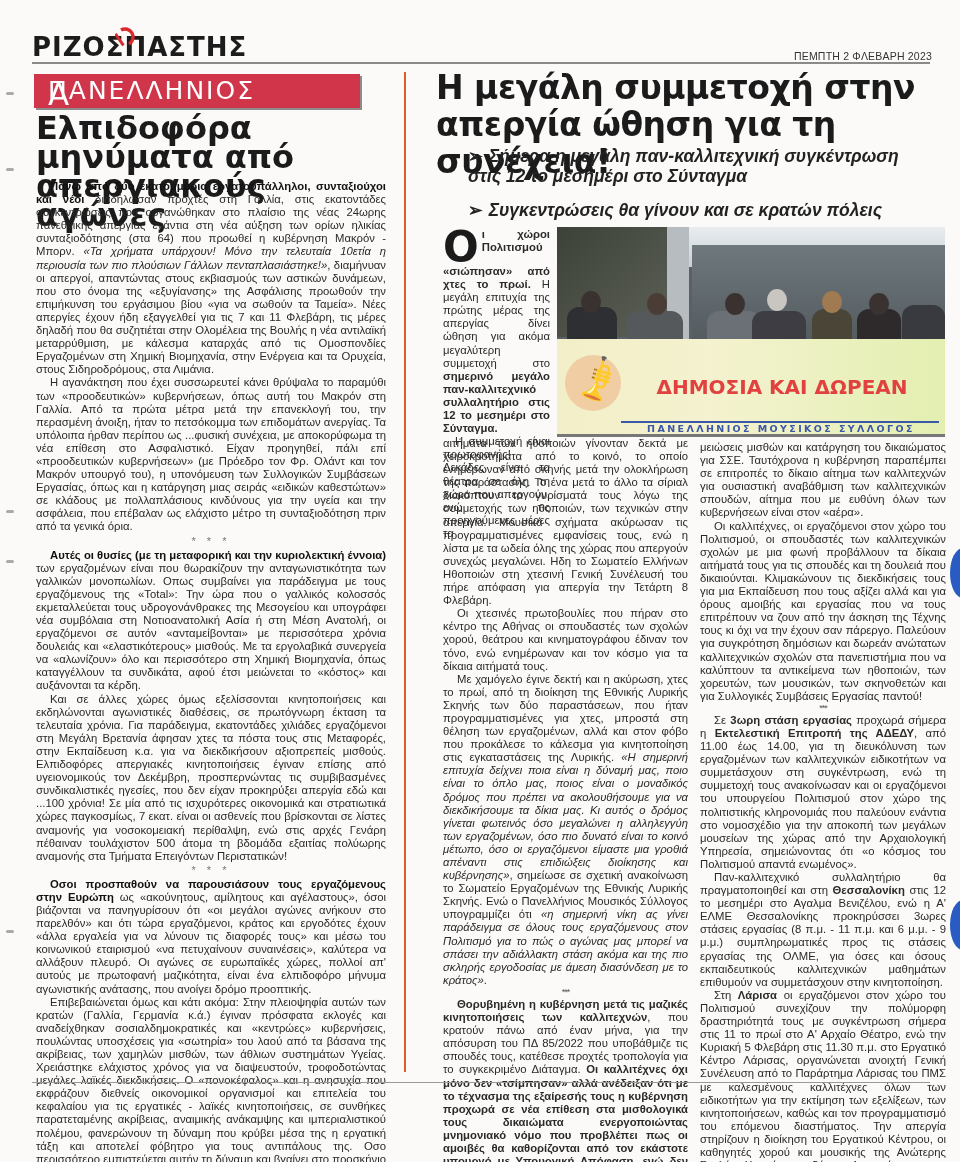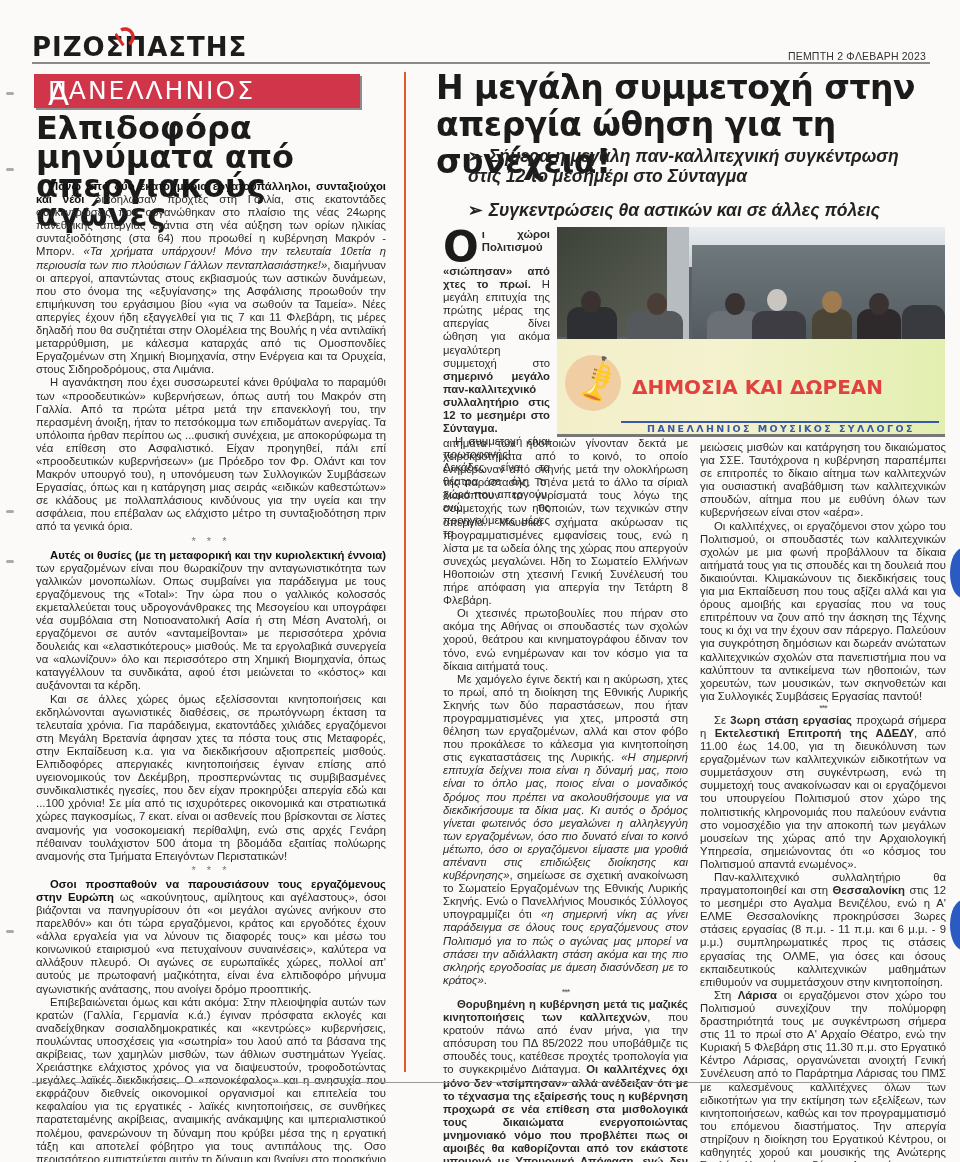--- a/index.html
+++ b/index.html
@@ -2,21 +2,21 @@
 <html><head>
 <meta charset="utf-8">
 <style>
   * { box-sizing: border-box; margin: 0; padding: 0; }
   html, body { width: 960px; height: 1162px; background: #fbfaf8; overflow: hidden; }
   body { position: relative; font-family: "Liberation Sans", sans-serif; color: #222; }
 
   .masthead { position: absolute; left: 32px; top: 30px; width: 900px; height: 36px; }
   .logo { position: absolute; left: 0; top: 2px; font-family: "DejaVu Sans", sans-serif; font-weight: bold; font-size: 26px; letter-spacing: 1px; color: #1c1c1c; }
   .logo-mark { position: absolute; left: 83px; top: -6px; width: 22px; height: 26px; }
-  .dateline { position: absolute; right: 6px; top: 20px; font-size: 10.5px; color: #333; letter-spacing: 0.2px; }
+  .dateline { position: absolute; right: 0; top: 20px; font-size: 10.5px; color: #333; letter-spacing: 0.2px; }
   .rule-top { position: absolute; left: 32px; top: 62px; width: 898px; height: 2px; background: #8a8a8a; }
 
   .col-divider { position: absolute; left: 404px; top: 72px; width: 2px; height: 1000px; background: #e05a2a; }
   .rule-bottom { position: absolute; left: 32px; top: 1082px; width: 898px; height: 1px; background: #999; }
 
   
   .section-bar { position: absolute; left: 34px; top: 74px; width: 326px; height: 34px; background: #d0354a; box-shadow: 2px 2px 0 #8c8c8c; }
   .section-bar span { position: absolute; left: 7px; top: 1px; color: #fff; font-family: "DejaVu Sans", sans-serif; font-size: 25px; letter-spacing: 2px; }
   .section-bar .cap { font-size: 31px; }
   .left-title { position: absolute; left: 36px; top: 114px; width: 340px; font-family: "DejaVu Sans", sans-serif; font-weight: bold; font-size: 32px; line-height: 29px; color: #1b1b1b; }
@@ -39,21 +39,21 @@
   .photo .pillar { position: absolute; left: 110px; top: 0; width: 22px; height: 120px; background: #b7bcc0; }
   .photo .wall { position: absolute; left: 135px; top: 18px; width: 253px; height: 110px; background: linear-gradient(#6f787d, #4f575b); }
   .photo .crowd { position: absolute; left: 0; top: 60px; width: 100%; height: 60px; }
   .photo .head { position: absolute; border-radius: 50%; background: #3a3230; }
   .photo .body { position: absolute; border-radius: 12px 12px 0 0; }
   .banner { position: absolute; left: 0; top: 112px; width: 100%; height: 98px; background: linear-gradient(90deg, #f2efc8 0%, #f4f2cf 40%, #e3efb1 100%); border-bottom: 3px solid #777; }
   .banner .circle { position: absolute; left: 8px; top: 16px; width: 56px; height: 56px; border-radius: 50%; background: #f0c49a; opacity: 0.8; }
   .banner .horn { position: absolute; left: 18px; top: 22px; font-size: 36px; color: #7a5a2a; transform: rotate(-30deg); }
   .banner .b1 { position: absolute; left: 90px; top: 6px; width: 260px; text-align: center; font-family: "DejaVu Sans", sans-serif; font-weight: bold; font-size: 25px; color: #3b57a8; letter-spacing: 1px; }
   .banner .b1 .dash { display: inline-block; width: 40px; height: 4px; background: #3b57a8; vertical-align: middle; margin: 0 4px; }
-  .banner .b2, .banner .b3 { position: absolute; left: 75px; width: 300px; font-family: "DejaVu Sans", sans-serif; font-weight: bold; font-size: 20px; line-height: 22px; color: #e1413f; }
+  .banner .b2, .banner .b3 { position: absolute; left: 75px; width: 300px; text-align: center; font-family: "DejaVu Sans", sans-serif; font-weight: bold; font-size: 20px; line-height: 22px; color: #e1413f; }
   .banner .b2 { top: 37px; } .banner .b3 { top: 59px; }
   .banner .line { position: absolute; left: 64px; top: 82px; width: 318px; height: 2px; background: #3b57a8; }
   .banner .b4 { position: absolute; left: 66px; top: 84px; width: 316px; text-align: center; font-family: "DejaVu Sans", sans-serif; font-weight: bold; font-size: 9.5px; color: #3b57a8; letter-spacing: 2.4px; }
 
   .lead { position: absolute; left: 443px; top: 228px; width: 107px; font-size: 11.3px; line-height: 13.1px; color: #2a2a2a; text-align: justify; }
   .dropcap { float: left; font-family: "DejaVu Sans", sans-serif; font-weight: bold; font-size: 42px; line-height: 36px; margin: 1px 3px 0 0; color: #1b1b1b; }
   .mid-body { position: absolute; left: 443px; top: 437px; width: 245px; font-size: 11.3px; line-height: 13.1px; text-align: justify; color: #2a2a2a; }
   .mid-body p { text-indent: 14px; }
   .right-body { position: absolute; left: 700px; top: 441px; width: 246px; font-size: 11.3px; line-height: 13.1px; text-align: justify; color: #2a2a2a; }
   .right-body p { text-indent: 14px; }
@@ -97,21 +97,21 @@
   <p><b>Αυτές οι θυσίες (με τη μεταφορική και την κυριολεκτική έννοια)</b><span> των εργαζομένων είναι που θωρακίζουν την ανταγωνιστικότητα των γαλλικών μονοπωλίων. Οπως συμβαίνει για παράδειγμα με τους εργαζόμενους της «Total»: Την ώρα που ο γαλλικός κολοσσός εκμεταλλεύεται τους υδρογονάνθρακες της Μεσογείου και υπογράφει νέα συμβόλαια στη Νοτιοανατολική Ασία ή στη Μέση Ανατολή, οι εργαζόμενοι σε αυτόν «ανταμείβονται» με περισσότερα χρόνια δουλειάς και «ελαστικότερους» μισθούς. Με τα εργολαβικά συνεργεία να «αλωνίζουν» όλο και περισσότερο στη Χημική Βιομηχανία, όπως καταγγέλλουν τα συνδικάτα, αφού έτσι μειώνεται το «κόστος» και αυξάνονται τα κέρδη.</span></p>
   <p>Και σε άλλες χώρες όμως εξελίσσονται κινητοποιήσεις και εκδηλώνονται αγωνιστικές διαθέσεις, σε πρωτόγνωρη έκταση τα τελευταία χρόνια. Για παράδειγμα, εκατοντάδες χιλιάδες εργαζόμενοι στη Μεγάλη Βρετανία άφησαν χτες τα πόστα τους στις Μεταφορές, στην Εκπαίδευση κ.α. για να διεκδικήσουν αξιοπρεπείς μισθούς. Ελπιδοφόρες απεργιακές κινητοποιήσεις έγιναν επίσης από υγειονομικούς τον Δεκέμβρη, προσπερνώντας τις συμβιβασμένες συνδικαλιστικές ηγεσίες, που δεν είχαν προκηρύξει απεργία εδώ και ...100 χρόνια! Σε μία από τις ισχυρότερες οικονομικά και στρατιωτικά χώρες παγκοσμίως, 7 εκατ. είναι οι ασθενείς που βρίσκονται σε λίστες αναμονής για νοσοκομειακή περίθαλψη, ενώ στις αρχές Γενάρη πέθαιναν τουλάχιστον 500 άτομα τη βδομάδα εξαιτίας πολύωρης αναμονής στα Τμήματα Επειγόντων Περιστατικών!</p>
   <p class="stars">* * *</p>
   <p><b>Οσοι προσπαθούν να παρουσιάσουν τους εργαζόμενους στην Ευρώπη</b><span> ως «ακούνητους, αμίλητους και αγέλαστους», όσοι βιάζονται να πανηγυρίσουν ότι «οι μεγάλοι αγώνες ανήκουν στο παρελθόν» και ότι τώρα εργαζόμενοι, κράτος και εργοδότες έχουν «άλλα εργαλεία για να λύνουν τις διαφορές τους» και μέσω του κοινωνικού εταιρισμού «να πετυχαίνουν συναινέσεις», καλύτερα να αλλάξουν πλευρό. Οι αγώνες σε ευρωπαϊκές χώρες, πολλοί απ' αυτούς με πρωτοφανή μαζικότητα, είναι ένα ελπιδοφόρο μήνυμα αγωνιστικής ανάτασης, που ανοίγει δρόμο προοπτικής.</span></p>
   <p>Επιβεβαιώνεται όμως και κάτι ακόμα: Στην πλειοψηφία αυτών των κρατών (Γαλλία, Γερμανία κ.ά.) έγιναν πρόσφατα εκλογές και αναδείχθηκαν σοσιαλδημοκρατικές και «κεντρώες» κυβερνήσεις, πουλώντας υποσχέσεις για «σωτηρία» του λαού από τα βάσανα της ακρίβειας, των χαμηλών μισθών, των άθλιων συστημάτων Υγείας. Χρειάστηκε ελάχιστος χρόνος για να διαψευστούν, τροφοδοτώντας μεγάλες λαϊκές διεκδικήσεις. Ο «πονοκέφαλος» και η ανησυχία που εκφράζουν διεθνείς οικονομικοί οργανισμοί και επιτελεία του κεφαλαίου για τις εργατικές - λαϊκές κινητοποιήσεις, σε συνθήκες παρατεταμένης ακρίβειας, αναιμικής ανάκαμψης και ιμπεριαλιστικού πολέμου, φανερώνουν τη δύναμη που κρύβει μέσα της η εργατική τάξη και αποτελεί φόβητρο για τους αντιπάλους της. Οσο περισσότερο εμπιστεύεται αυτήν τη δύναμη και βγαίνει στο προσκήνιο για τις σύγχρονες ανάγκες της, τόσο οι «σωτήρες» της θα ψάχνουν μέρος να ...σωθούν.</p>
 
 </div>
 
 <h1 class="main-title">Η μεγάλη συμμετοχή στην απεργία ώθηση για τη συνέχεια!</h1>
 <div class="sub sub1"><span class="arrow">➢</span><span>Σήμερα η μεγάλη παν-καλλιτεχνική συγκέντρωση στις 12 το μεσημέρι στο Σύνταγμα</span></div>
-<div class="sub sub2"><span class="arrow">➢</span><span>Συγκεντρώσεις θα αστικών και σε άλλες πόλεις</span></div>
+<div class="sub sub2"><span class="arrow">➢</span><span>Συγκεντρώσεις θα γίνουν και σε κρατών πόλεις</span></div>
 
 <div class="photo">
   <div class="sky"></div>
   <div class="trees"></div>
   <div class="pillar"></div>
   <div class="wall"></div>
   <div class="crowd">
     <div class="body" style="left:10px;top:20px;width:50px;height:40px;background:#2d2f33"></div>
     <div class="head" style="left:24px;top:4px;width:20px;height:22px"></div>
     <div class="body" style="left:70px;top:24px;width:56px;height:36px;background:#55595c"></div>
@@ -135,21 +135,21 @@
   </div>
 </div>
 
 <div class="lead">
   <span class="dropcap">Ο</span><b>ι χώροι Πολιτισμού «σιώπησαν» από χτες το πρωί.</b><span> Η μεγάλη επιτυχία της πρώτης μέρας της απεργίας δίνει ώθηση για ακόμα μεγαλύτερη συμμετοχή στο </span><b>σημερινό μεγάλο παν-καλλιτεχνικό συλλαλητήριο στις 12 το μεσημέρι στο Σύνταγμα.</b>
   <p style="text-indent:12px">Η συμμετοχή είναι πρωτοφανής! Δεκάδες είναι τα θέατρα σε όλη τη χώρα που απεργούν, ενώ τις προηγούμενες μέρες τα</p>
 </div>
 
 <div class="mid-body">
   <p class="nobreak">αιτήματα των ηθοποιών γίνονταν δεκτά με χειροκροτήματα από το κοινό, το οποίο ενημέρωναν από σκηνής μετά την ολοκλήρωση της παράστασης. Το ένα μετά το άλλο τα σίριαλ διακόπτουν τα γυρίσματά τους λόγω της συμμετοχής των ηθοποιών, των τεχνικών στην απεργία. Μουσικά σχήματα ακύρωσαν τις προγραμματισμένες εμφανίσεις τους, ενώ η λίστα με τα ωδεία όλης της χώρας που απεργούν συνεχώς μεγαλώνει. Ηδη το Σωματείο Ελλήνων Ηθοποιών στη χτεσινή Γενική Συνέλευσή του πήρε απόφαση για απεργία την Τετάρτη 8 Φλεβάρη.</p>
-  <p>Οι χτεσινές πρωτοβουλίες που πήραν στο ακόμα της Αθήνας οι σπουδαστές των σχολών χορού, θεάτρου και κινηματογράφου έδιναν τον τόνο, ενώ ενημέρωναν και τον κόσμο για τα δίκαια αιτήματά τους.</p>
+  <p>Οι χτεσινές πρωτοβουλίες που πήραν στο κέντρο της Αθήνας οι σπουδαστές των σχολών χορού, θεάτρου και κινηματογράφου έδιναν τον τόνο, ενώ ενημέρωναν και τον κόσμο για τα δίκαια αιτήματά τους.</p>
   <p><span>Με χαμόγελο έγινε δεκτή και η ακύρωση, χτες το πρωί, από τη διοίκηση της Εθνικής Λυρικής Σκηνής των δύο παραστάσεων, που ήταν προγραμματισμένες για χτες, μπροστά στη θέληση των εργαζομένων, αλλά και στον φόβο που προκάλεσε το κάλεσμα για κινητοποίηση στις εγκαταστάσεις της Λυρικής. </span><i>«Η σημερινή επιτυχία δείχνει ποια είναι η δύναμή μας, ποιο είναι το όπλο μας, ποιος είναι ο μοναδικός δρόμος που πρέπει να ακολουθήσουμε για να διεκδικήσουμε τα δίκια μας. Κι αυτός ο δρόμος γίνεται φωτεινός όσο μεγαλώνει η αλληλεγγύη των εργαζομένων, όσο πιο δυνατό είναι το κοινό μέτωπο, όσο οι εργαζόμενοι είμαστε μια γροθιά απέναντι στις επιδιώξεις διοίκησης και κυβέρνησης»</i><span>, σημείωσε σε σχετική ανακοίνωση το Σωματείο Εργαζομένων της Εθνικής Λυρικής Σκηνής. Ενώ ο Πανελλήνιος Μουσικός Σύλλογος υπογραμμίζει ότι </span><i>«η σημερινή νίκη ας γίνει παράδειγμα σε όλους τους εργαζόμενους στον Πολιτισμό για το πώς ο αγώνας μας μπορεί να σπάσει την αδιάλλακτη στάση ακόμα και της πιο σκληρής εργοδοσίας με άμεση διασύνδεση με το κράτος»</i><span>.</span></p>
   <p class="stars2">***</p>
   <p><b>Θορυβημένη η κυβέρνηση μετά τις μαζικές κινητοποιήσεις των καλλιτεχνών</b><span>, που κρατούν πάνω από έναν μήνα, για την απόσυρση του ΠΔ 85/2022 που υποβάθμιζε τις σπουδές τους, κατέθεσε προχτές τροπολογία για το συγκεκριμένο Διάταγμα. </span><b>Οι καλλιτέχνες όχι μόνο δεν «τσίμπησαν» αλλά ανέδειξαν ότι με το τέχνασμα της εξαίρεσής τους η κυβέρνηση προχωρά σε νέα επίθεση στα μισθολογικά τους δικαιώματα ενεργοποιώντας μνημονιακό νόμο που προβλέπει πως οι αμοιβές θα καθορίζονται από τον εκάστοτε υπουργό με Υπουργική Απόφαση, ενώ δεν επανέρχονται οι αμοιβές των καλλιτεχνών σε ΤΕ.</b></p>
 </div>
 
 <div class="right-body">
   <p class="nobreak">μειώσεις μισθών και κατάργηση του δικαιώματος για ΣΣΕ. Ταυτόχρονα η κυβέρνηση παραπέμπει σε επιτροπές το δίκαιο αίτημα των καλλιτεχνών για ουσιαστική αναβάθμιση των καλλιτεχνικών σπουδών, αίτημα που με ευθύνη όλων των κυβερνήσεων είναι στον «αέρα».</p>
   <p>Οι καλλιτέχνες, οι εργαζόμενοι στον χώρο του Πολιτισμού, οι σπουδαστές των καλλιτεχνικών σχολών με μια φωνή προβάλλουν τα δίκαια αιτήματά τους για τις σπουδές και τη δουλειά που δικαιούνται. Κλιμακώνουν τις διεκδικήσεις τους για μια Εκπαίδευση που τους αξίζει αλλά και για όρους αμοιβής και εργασίας που να τους επιτρέπουν να ζουν από την άσκηση της Τέχνης τους κι όχι να την έχουν σαν πάρεργο. Παλεύουν για συγκρότηση δημόσιων και δωρεάν ανώτατων καλλιτεχνικών σχολών στα πανεπιστήμια που να καλύπτουν τα αντικείμενα των ηθοποιών, των χορευτών, των μουσικών, των σκηνοθετών και για Συλλογικές Συμβάσεις Εργασίας παντού!</p>
   <p class="stars2">***</p>
   <p><span>Σε </span><b>3ωρη στάση εργασίας</b><span> προχωρά σήμερα η </span><b>Εκτελεστική Επιτροπή της ΑΔΕΔΥ</b><span>, από 11.00 έως 14.00, για τη διευκόλυνση των εργαζομένων των καλλιτεχνικών ειδικοτήτων να συμμετάσχουν στη συγκέντρωση, ενώ τη συμμετοχή τους ανακοίνωσαν και οι εργαζόμενοι του υπουργείου Πολιτισμού στον χώρο της πολιτιστικής κληρονομιάς που παλεύουν ενάντια στο νομοσχέδιο για την αποκοπή των μεγάλων μουσείων της χώρας από την Αρχαιολογική Υπηρεσία, σημειώνοντας ότι «ο κόσμος του Πολιτισμού απαντά ενωμένος».</span></p>

